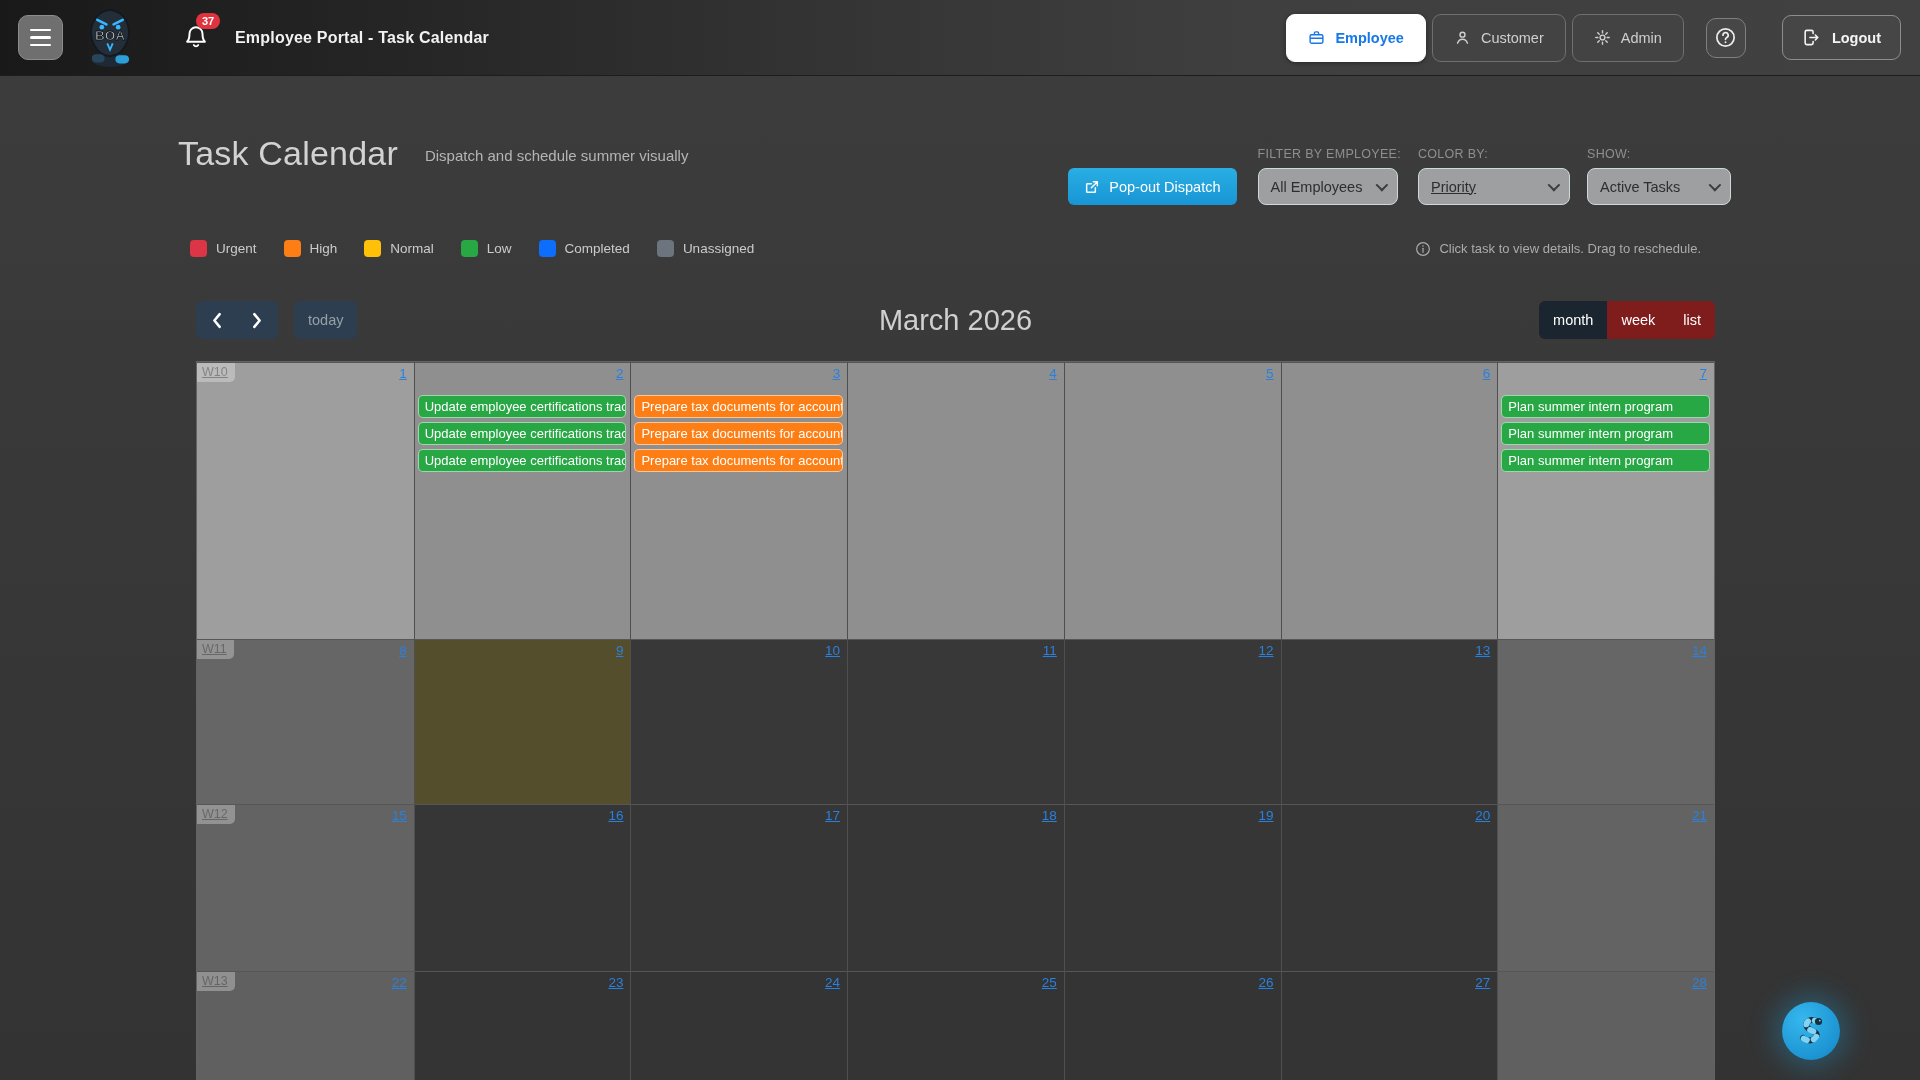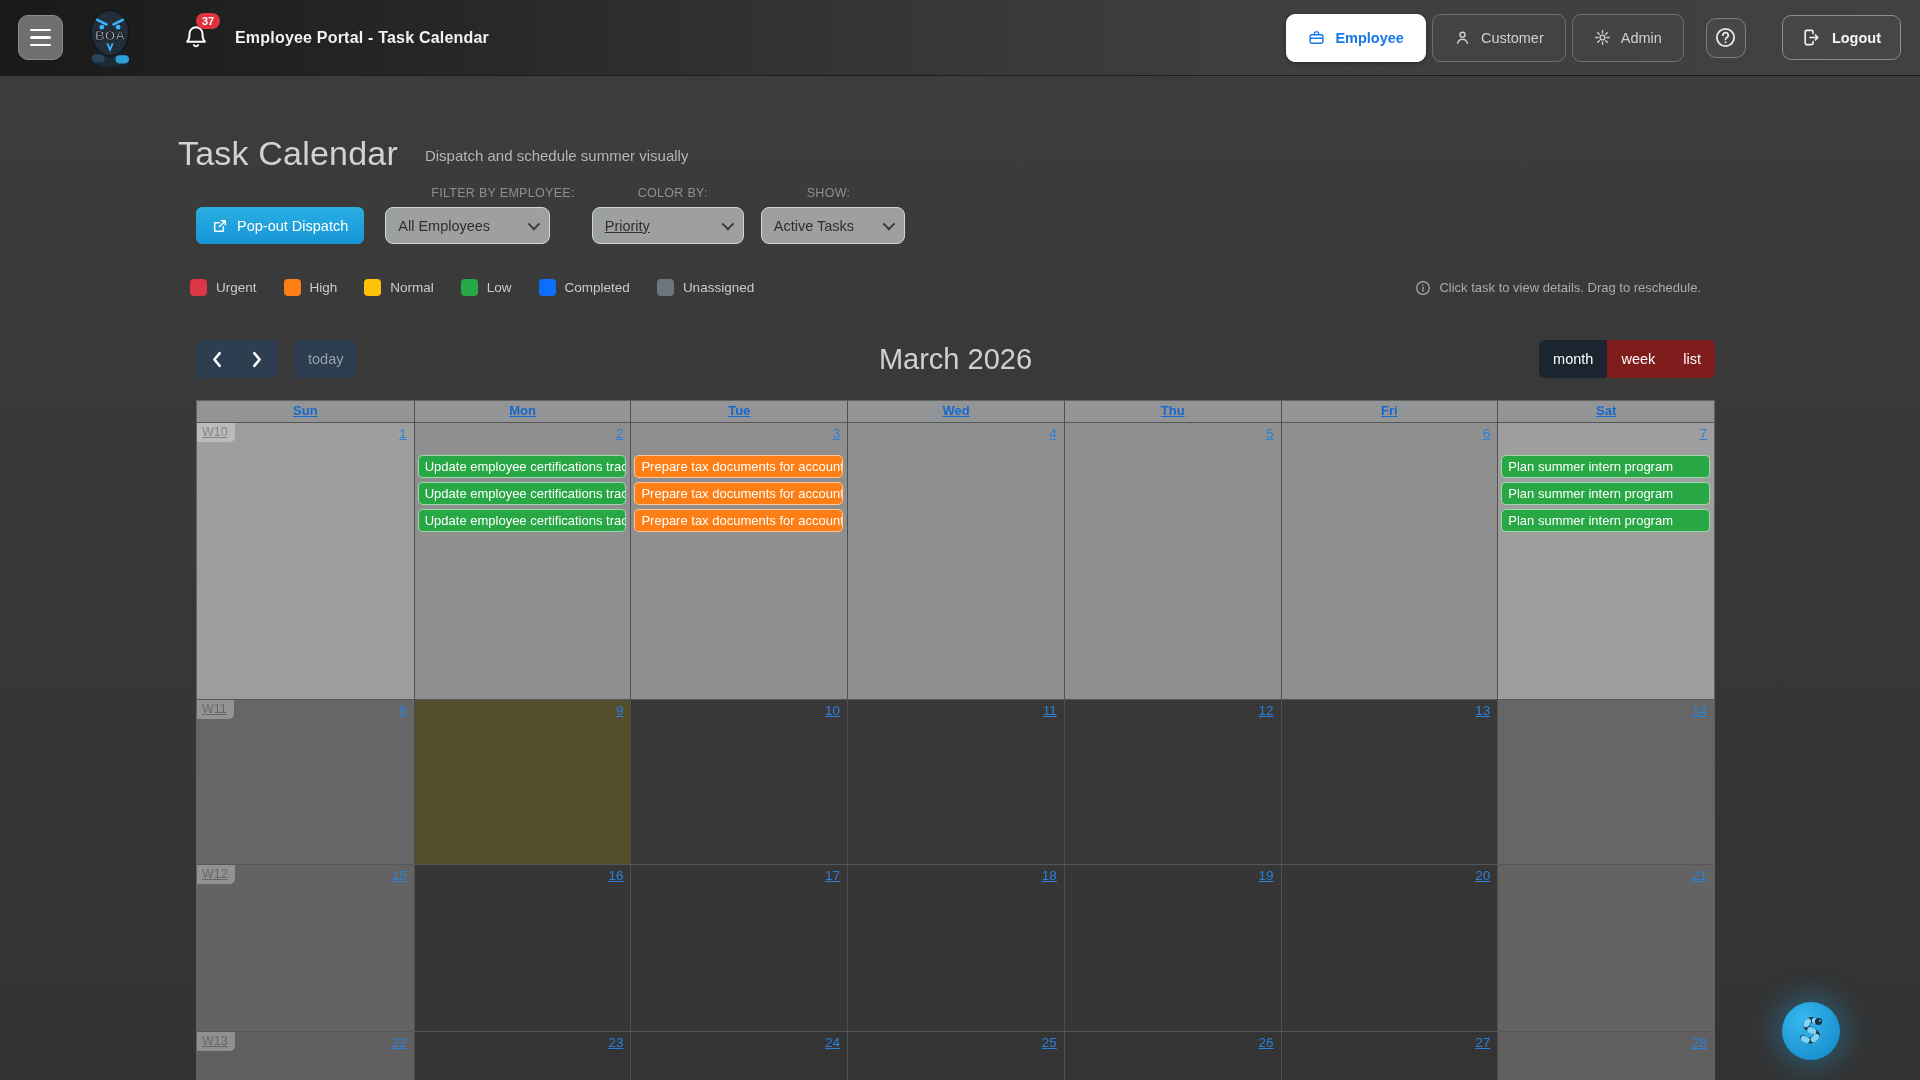--- a/index.html
+++ b/index.html
@@ -31,33 +31,33 @@
   .role-btn.active{ background:#fff; border-color:#fff; color:#1778e8; font-weight:bold;
     box-shadow:0 1px 4px rgba(0,0,0,.4); }
   .help-btn{ margin-left:22px; width:40px; height:40px; border-radius:10px; background:#474747; border:1px solid #7f7f7f;
     display:flex; align-items:center; justify-content:center; cursor:pointer; }
   .logout-btn{ margin-left:36px; height:45px; display:flex; align-items:center; gap:11px; padding:0 19px; border-radius:9px;
     background:#464646; border:1px solid #8d8d8d; color:#f4f4f4; font-weight:bold; font-size:14.5px; cursor:pointer;
     font-family:"Liberation Sans",sans-serif; }
 
   
   .main{ padding:58px 205px 0 196px; }
-  .page-head{ display:flex; justify-content:space-between; align-items:flex-start;flex-direction:column; }
+  .page-head{ display:flex; justify-content:space-between; align-items:flex-start; }
   .title-block{ display:flex; align-items:center; gap:27px; margin-left:-18px; }
   h1.page-title{ font-size:34px; font-weight:500; color:#d2d2d2; letter-spacing:.2px; }
   .subtitle{ font-size:15px; color:#b5b5b5; margin-top:4px; }
   .controls{ display:flex; align-items:flex-end; gap:17px; padding-top:13px; margin-right:-16px; }
   .popout{ height:37px; display:flex; align-items:center; gap:9px; padding:0 16px; border-radius:6px; border:none;
     background:linear-gradient(180deg,#2aaee3,#1795d5); color:#fff; font-size:14.5px; cursor:pointer;
     font-family:"Liberation Sans",sans-serif; margin-right:4px; }
   .filter{ display:flex; flex-direction:column; gap:7px; }
-  .filter .flabel{ font-size:12.5px; color:#8f8f8f; letter-spacing:.3px;margin-left:46px; }
+  .filter .flabel{ font-size:12.5px; color:#8f8f8f; letter-spacing:.3px; }
   .select{ height:37px; display:flex; align-items:center; justify-content:space-between; padding:0 12px;
     background:#9d9fa1; border:1px solid #ccd9dc; border-radius:8px; color:#2e2e2e; font-size:14.5px; cursor:pointer; }
-  .filter:nth-child(2) .select{ width:165px; }
+  .filter:nth-child(2) .select{ width:140px; }
   .filter:nth-child(3) .select{ width:152px;text-decoration:underline; }
   .filter:nth-child(4) .select{ width:144px; }
   .chev{ width:9px; height:9px; border-right:2px solid #3c3c3c; border-bottom:2px solid #3c3c3c;
     transform:rotate(45deg) translateY(-2px); margin-left:12px; }
 
   .legend-row{ display:flex; align-items:center; margin-top:35px; }
   .legend{ display:flex; align-items:center; gap:27px; margin-left:-6px; }
   .legend-item{ display:flex; align-items:center; gap:9px; font-size:13.5px; color:#cbcbcb; }
   .swatch{ width:17px; height:17px; border-radius:4px; }
   .hint{ margin-left:auto; color:#ababab; font-size:13px; display:flex; align-items:center; gap:8px; margin-right:14px; }
@@ -287,29 +287,20 @@
     <button class="today-btn">today</button>
     <div class="cal-title">March 2026</div>
     <div class="view-group" id="view-group">
         <button class="view-btn active">month</button>
         <button class="view-btn">week</button>
         <button class="view-btn">list</button>
       </div>
   </div>
 
   <div class="cal-grid">
-    <div class="cal-head" id="day-head">
-        <div class="dh">Sun</div>
-        <div class="dh">Mon</div>
-        <div class="dh">Tue</div>
-        <div class="dh">Wed</div>
-        <div class="dh">Thu</div>
-        <div class="dh">Fri</div>
-        <div class="dh">Sat</div>
-      </div>
     <div id="weeks">
         <div class="week">
           <div class="cell tone-past-weekend">
             <span class="wk">W10</span>
             <span class="dn">1</span>
           </div>
           <div class="cell tone-past">
             <span class="dn">2</span>
             <div class="tasks">
               <div class="chip chip-low">Update employee certifications tracker</div>

